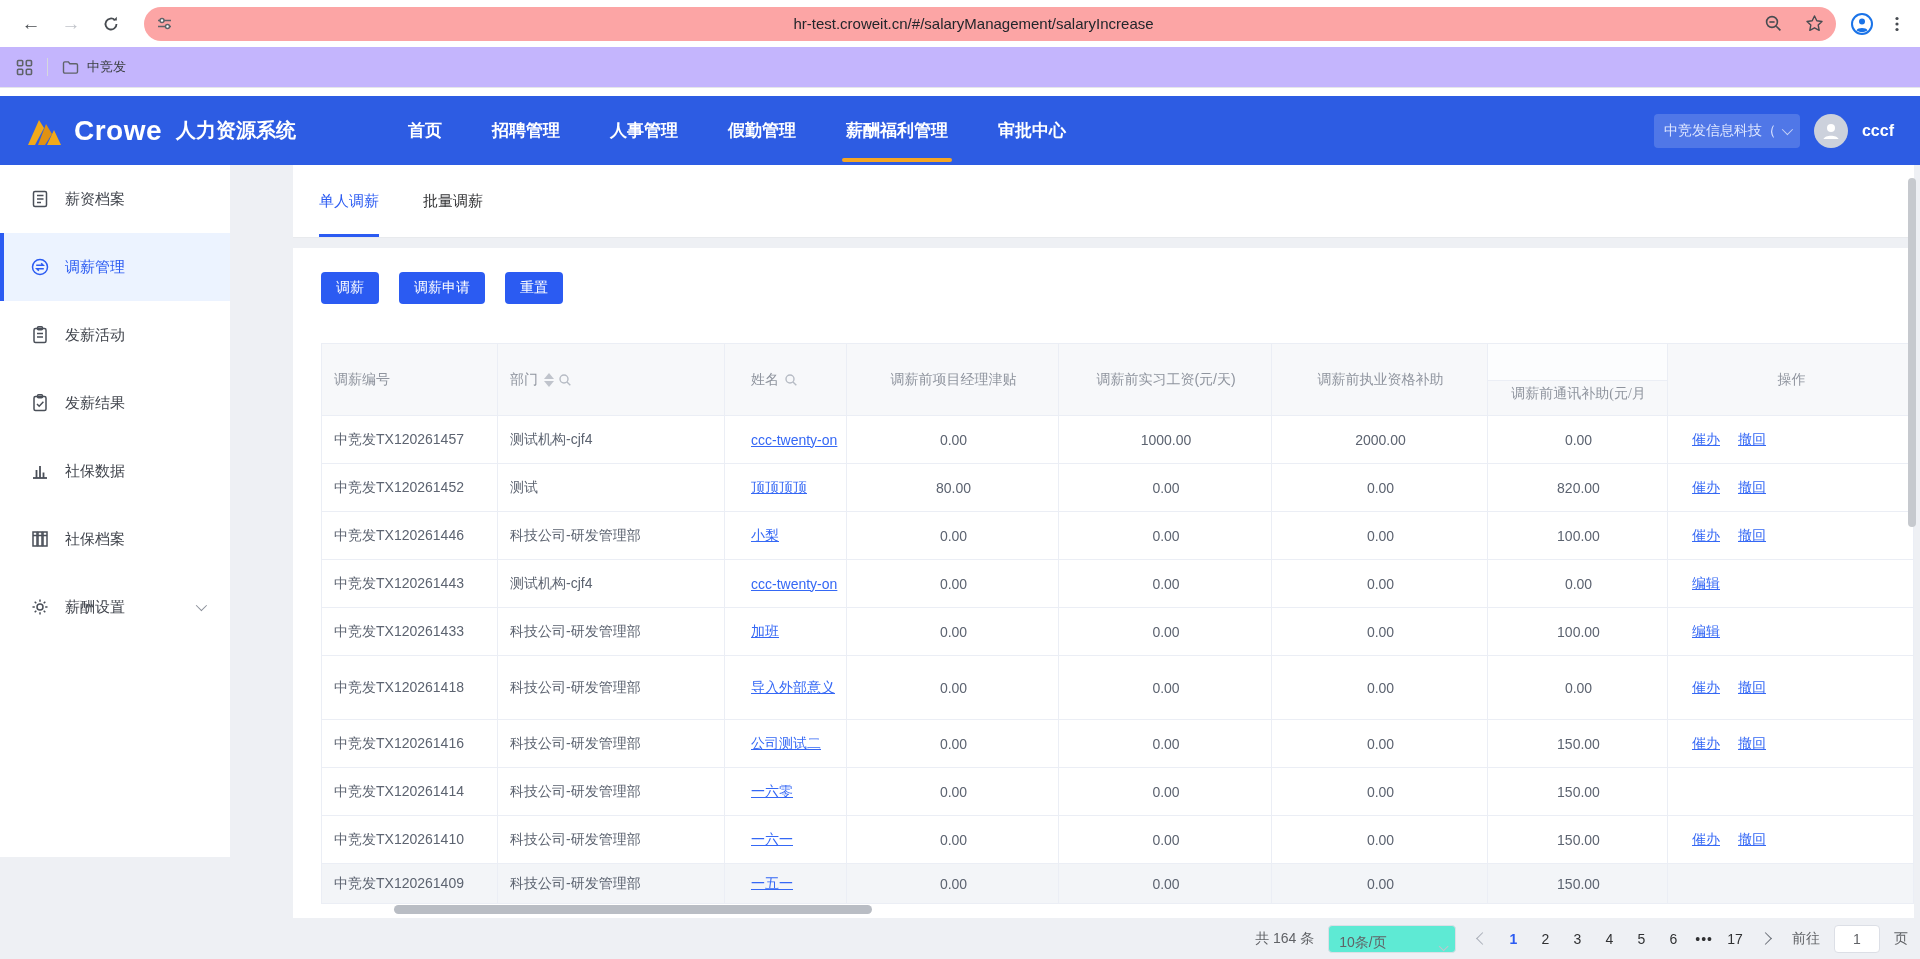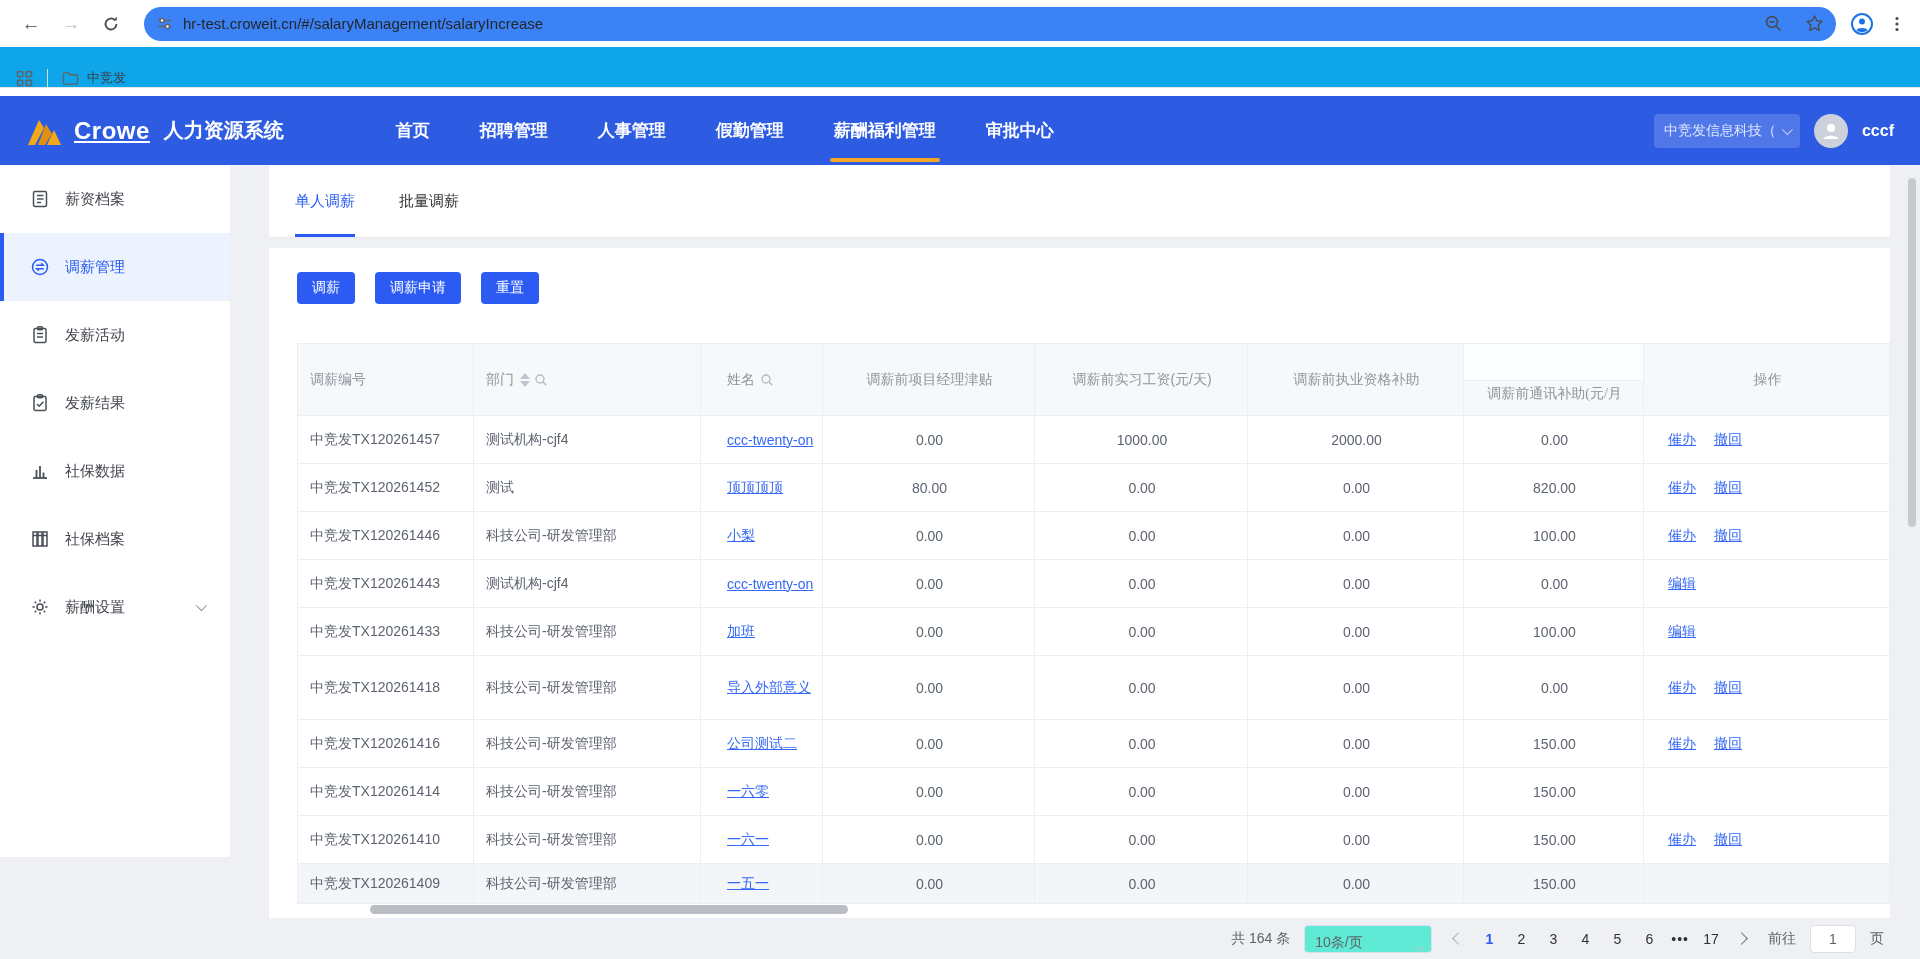--- a/index.html
+++ b/index.html
@@ -2,48 +2,48 @@
 <html><head>
 <meta charset="utf-8">
 <style>
   * { box-sizing: border-box; margin: 0; padding: 0; }
   html,body { width:1920px; height:959px; overflow:hidden; font-family:"Liberation Sans","DejaVu Sans",sans-serif; background:#eef0f4; }
 
   
   .chrome { height:47px; background:#fff; display:flex; align-items:center; padding:0 14px; }
   .nav-ico { width:34px; height:34px; display:flex; align-items:center; justify-content:center; font-size:19px; color:#474b50; border-radius:50%; margin-right:6px; }
   .nav-ico.disabled { color:#c0c3c9; }
-  .urlbar { flex:1; height:34px; background:#3b82f6; border-radius:17px; display:flex; align-items:center; padding:0 12px; margin:0 8px 0 10px; }
+  .urlbar { flex:1; height:34px; background:#fca5a5; border-radius:17px; display:flex; align-items:center; padding:0 12px; margin:0 8px 0 10px;text-align:center; }
   .urlbar .url-text { font-size:15px; color:#23262b; margin-left:10px; flex:1; white-space:nowrap; overflow:hidden; }
   .chrome-right { display:flex; align-items:center; gap:14px; margin-left:6px; }
   .svgico { display:inline-flex; align-items:center; justify-content:center; }
 
   
-  .bookmarks { height:41px; background:#0ea5e9; border-bottom:1px solid #e4e6ea; display:flex; align-items:flex-end; padding:0 16px; }
+  .bookmarks { height:41px; background:#c4b5fd; border-bottom:1px solid #e4e6ea; display:flex; align-items:center; padding:0 16px; }
   .bm-sep { width:1px; height:18px; background:#d5d8dd; margin:0 14px; }
   .bm-item { display:flex; align-items:center; gap:8px; font-size:13px; color:#3c4043; }
   .white-gap { height:8px; background:#fff; }
 
   
   .appheader { height:69px; background:#2d5ce3; display:flex; align-items:center; padding:0 26px; color:#fff; }
   .brand { display:flex; align-items:center; gap:10px; }
-  .brand-name { font-size:24px; font-weight:bold; letter-spacing:.5px;text-decoration:underline; }
+  .brand-name { font-size:28px; font-weight:bold; letter-spacing:.5px; }
   .app-name { font-size:20px; font-weight:bold; margin-left:4px; }
   .topnav { display:flex; height:100%; margin-left:110px; }
   .nav-item { display:flex; align-items:center; height:100%; padding:0 2px; margin-right:46px; font-size:17px; font-weight:bold; color:#fff; position:relative; cursor:pointer; white-space:nowrap; }
   .nav-item.active::after { content:""; position:absolute; left:-2px; right:-2px; bottom:3px; height:4px; background:#f5a623; border-radius:2px; }
   .header-right { margin-left:auto; display:flex; align-items:center; gap:14px; }
   .company-select { width:146px; height:34px; background:rgba(255,255,255,.17); border-radius:4px; display:flex; align-items:center; padding:0 10px; font-size:14px; color:#dfe7ff; cursor:pointer; }
   .chev { width:8px; height:8px; border-right:1.5px solid currentColor; border-bottom:1.5px solid currentColor; transform:rotate(45deg) translateY(-2px); display:inline-block; }
   .company-select .chev { margin-left:auto; color:#c6d2f5; }
   .avatar { width:34px; height:34px; border-radius:50%; background:#ccd1dc; display:flex; align-items:center; justify-content:center; overflow:hidden; }
   .username { font-size:16px; font-weight:bold; }
 
   
-  .layout { display:flex; height:692px; }
+  .layout { display:flex; height:692px;gap:24px; }
   .sidebar { width:230px; background:#fff; flex-shrink:0; }
   .side-item { height:68px; display:flex; align-items:center; padding-left:26px; gap:15px; font-size:15px; color:#41454d; cursor:pointer; border-left:4px solid transparent; }
   .side-item .sicon { color:#4a4f58; display:flex; }
   .side-item.active { background:#ecf3ff; border-left-color:#2b5bf2; color:#2b5bf2; }
   .side-item.active .sicon { color:#2b5bf2; }
   .side-item .chev { margin-left:auto; margin-right:26px; color:#8a8f99; }
   .main { flex:1; padding:0 44px 0 39px; }
 
   
   .tabpanel { height:73px; background:#fff; display:flex; padding-left:26px; border-bottom:1px solid #e8eaed; }

